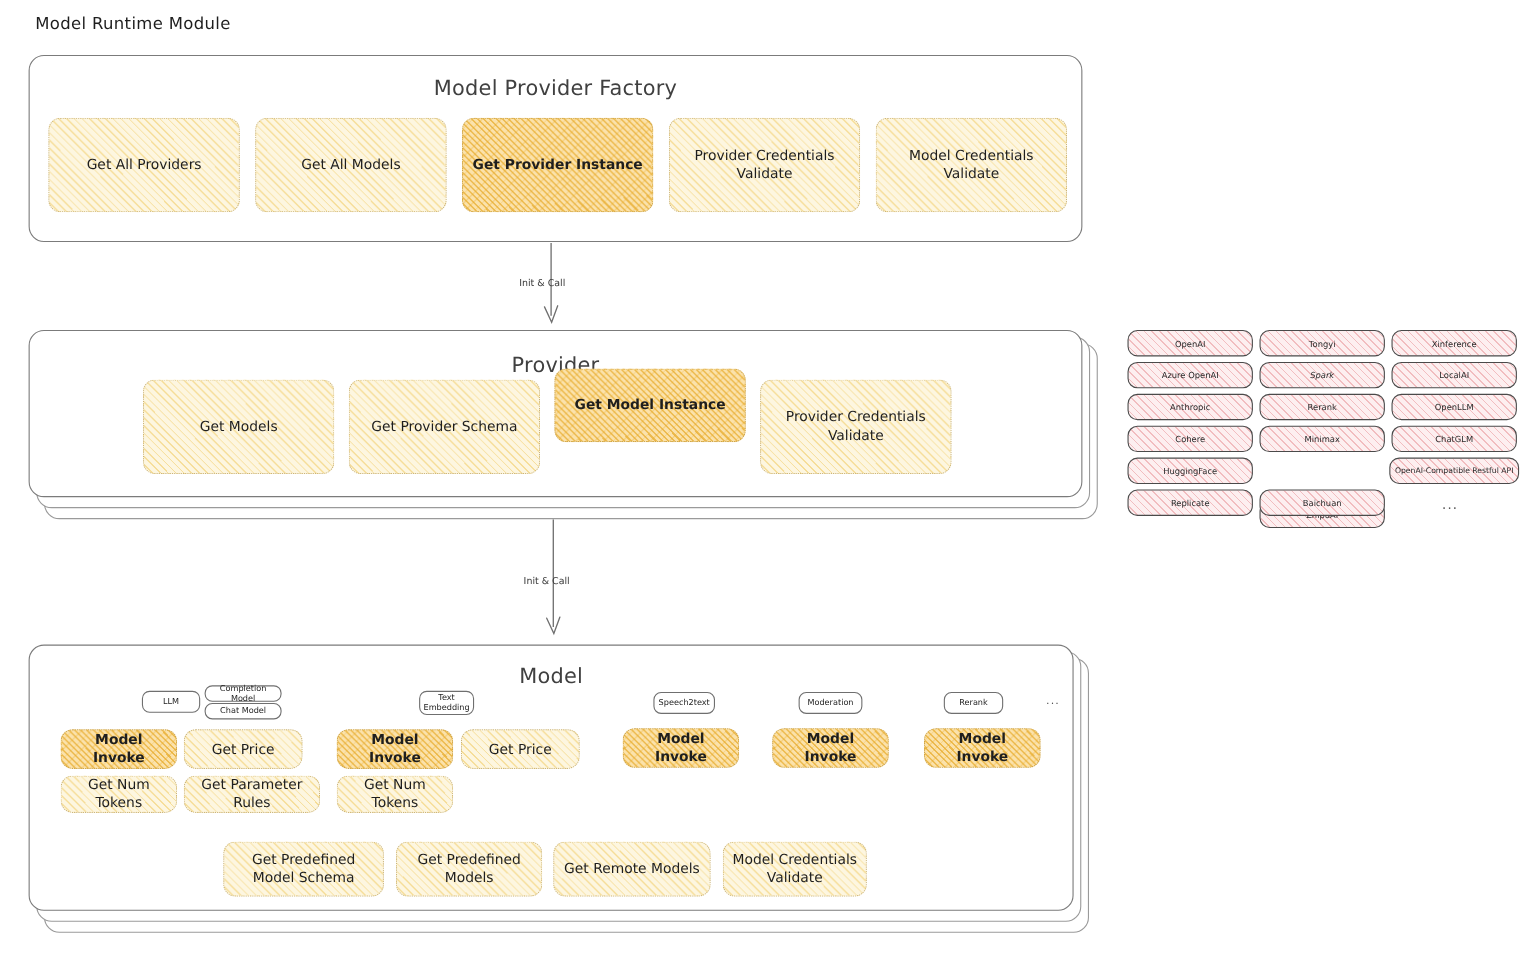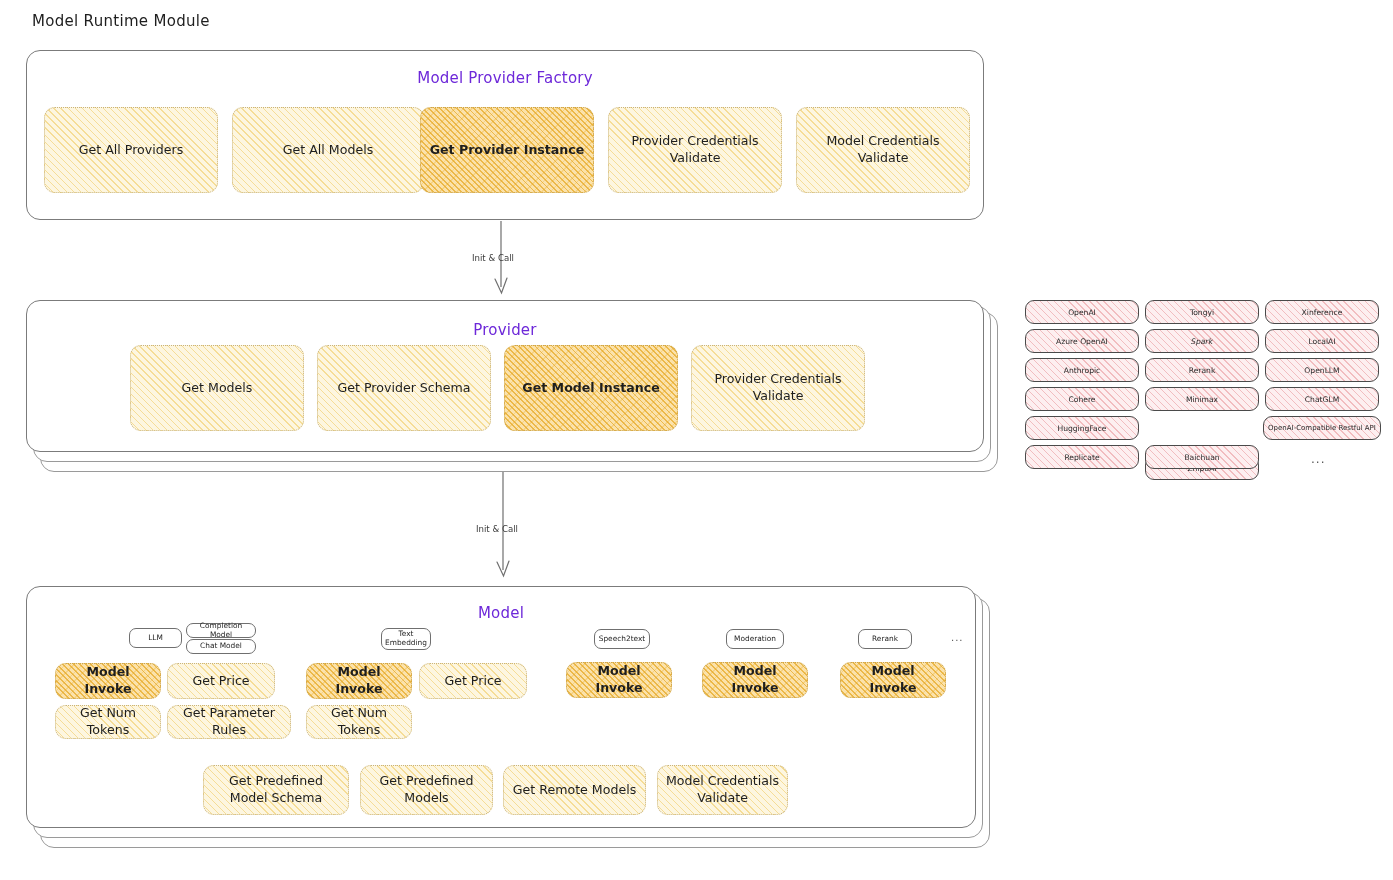--- a/index.html
+++ b/index.html
@@ -54,22 +54,22 @@
     position:absolute;
     background:#fff;
     border:1.1px solid #9a9a9a;
     border-radius:14px;
     box-sizing:border-box;
   }
   .panel-title{
     position:absolute;
     left:0;right:0;
     text-align:center;
-    font-size:15px;
-    color:#6d28d9;
+    font-size:19px;
+    color:#404040;
     letter-spacing:.2px;
   }
 
   
   .node{
     position:absolute;
     box-sizing:border-box;
     border:1.2px dotted #c9b37a;
     border-radius:11px;
     display:flex;
@@ -139,39 +139,39 @@
 <body>
 
 <div class="canvas">
 
   <div class="page-title" style="left:32px;top:12px;">Model Runtime Module</div>
 
   <div class="panel" style="left:26px;top:50px;width:958px;height:170px;"></div>
   <div class="panel-title" style="left:26px;top:69px;width:958px;">Model Provider Factory</div>
 
   <div class="node hatch-cream" style="left:44px;top:107px;width:174px;height:86px;">Get All Providers</div>
-  <div class="node hatch-cream" style="left:232px;top:107px;width:192px;height:86px;">Get All Models</div>
+  <div class="node hatch-cream" style="left:232px;top:107px;width:174px;height:86px;">Get All Models</div>
   <div class="node amber hatch-amber" style="left:420px;top:107px;width:174px;height:86px;">Get Provider Instance</div>
   <div class="node hatch-cream" style="left:608px;top:107px;width:174px;height:86px;">Provider Credentials Validate</div>
   <div class="node hatch-cream" style="left:796px;top:107px;width:174px;height:86px;">Model Credentials Validate</div>
 
   <svg class="arrow" style="left:488px;top:221px;width:30px;height:78px;">
     <path d="M13,0 L13,66" stroke="#6f6f6f" stroke-width="1.2" fill="none"></path>
     <path d="M7,58 L13.5,72 L19,57" stroke="#6f6f6f" stroke-width="1.2" fill="none" stroke-linecap="round"></path>
   </svg>
   <div class="arrow-label" style="left:472px;top:253px;">Init &amp; Call</div>
 
   <div class="panel-ghost" style="left:40px;top:312px;width:958px;height:160px;"></div>
   <div class="panel-ghost" style="left:33px;top:306px;width:958px;height:156px;"></div>
   <div class="panel" style="left:26px;top:300px;width:958px;height:152px;"></div>
   <div class="panel-title" style="left:26px;top:321px;width:958px;">Provider</div>
 
   <div class="node hatch-cream" style="left:130px;top:345px;width:174px;height:86px;">Get Models</div>
   <div class="node hatch-cream" style="left:317px;top:345px;width:174px;height:86px;">Get Provider Schema</div>
-  <div class="node amber hatch-amber" style="left:504px;top:345px;width:174px;height:86px;">Get Model Instance</div>
+  <div class="node amber hatch-amber" style="left:504px;top:335px;width:174px;height:67px;">Get Model Instance</div>
   <div class="node hatch-cream" style="left:691px;top:345px;width:174px;height:86px;">Provider Credentials Validate</div>
 
   <div class="pill hatch-rose" style="left:1025px;top:300px;width:114px;height:24px;">OpenAI</div>
   <div class="pill hatch-rose" style="left:1025px;top:329px;width:114px;height:24px;">Azure OpenAI</div>
   <div class="pill hatch-rose" style="left:1025px;top:358px;width:114px;height:24px;">Anthropic</div>
   <div class="pill hatch-rose" style="left:1025px;top:387px;width:114px;height:24px;">Cohere</div>
   <div class="pill hatch-rose" style="left:1025px;top:416px;width:114px;height:24px;">HuggingFace</div>
   <div class="pill hatch-rose" style="left:1025px;top:445px;width:114px;height:24px;">Replicate</div>
 
   <div class="pill hatch-rose" style="left:1145px;top:300px;width:114px;height:24px;">Tongyi</div>

